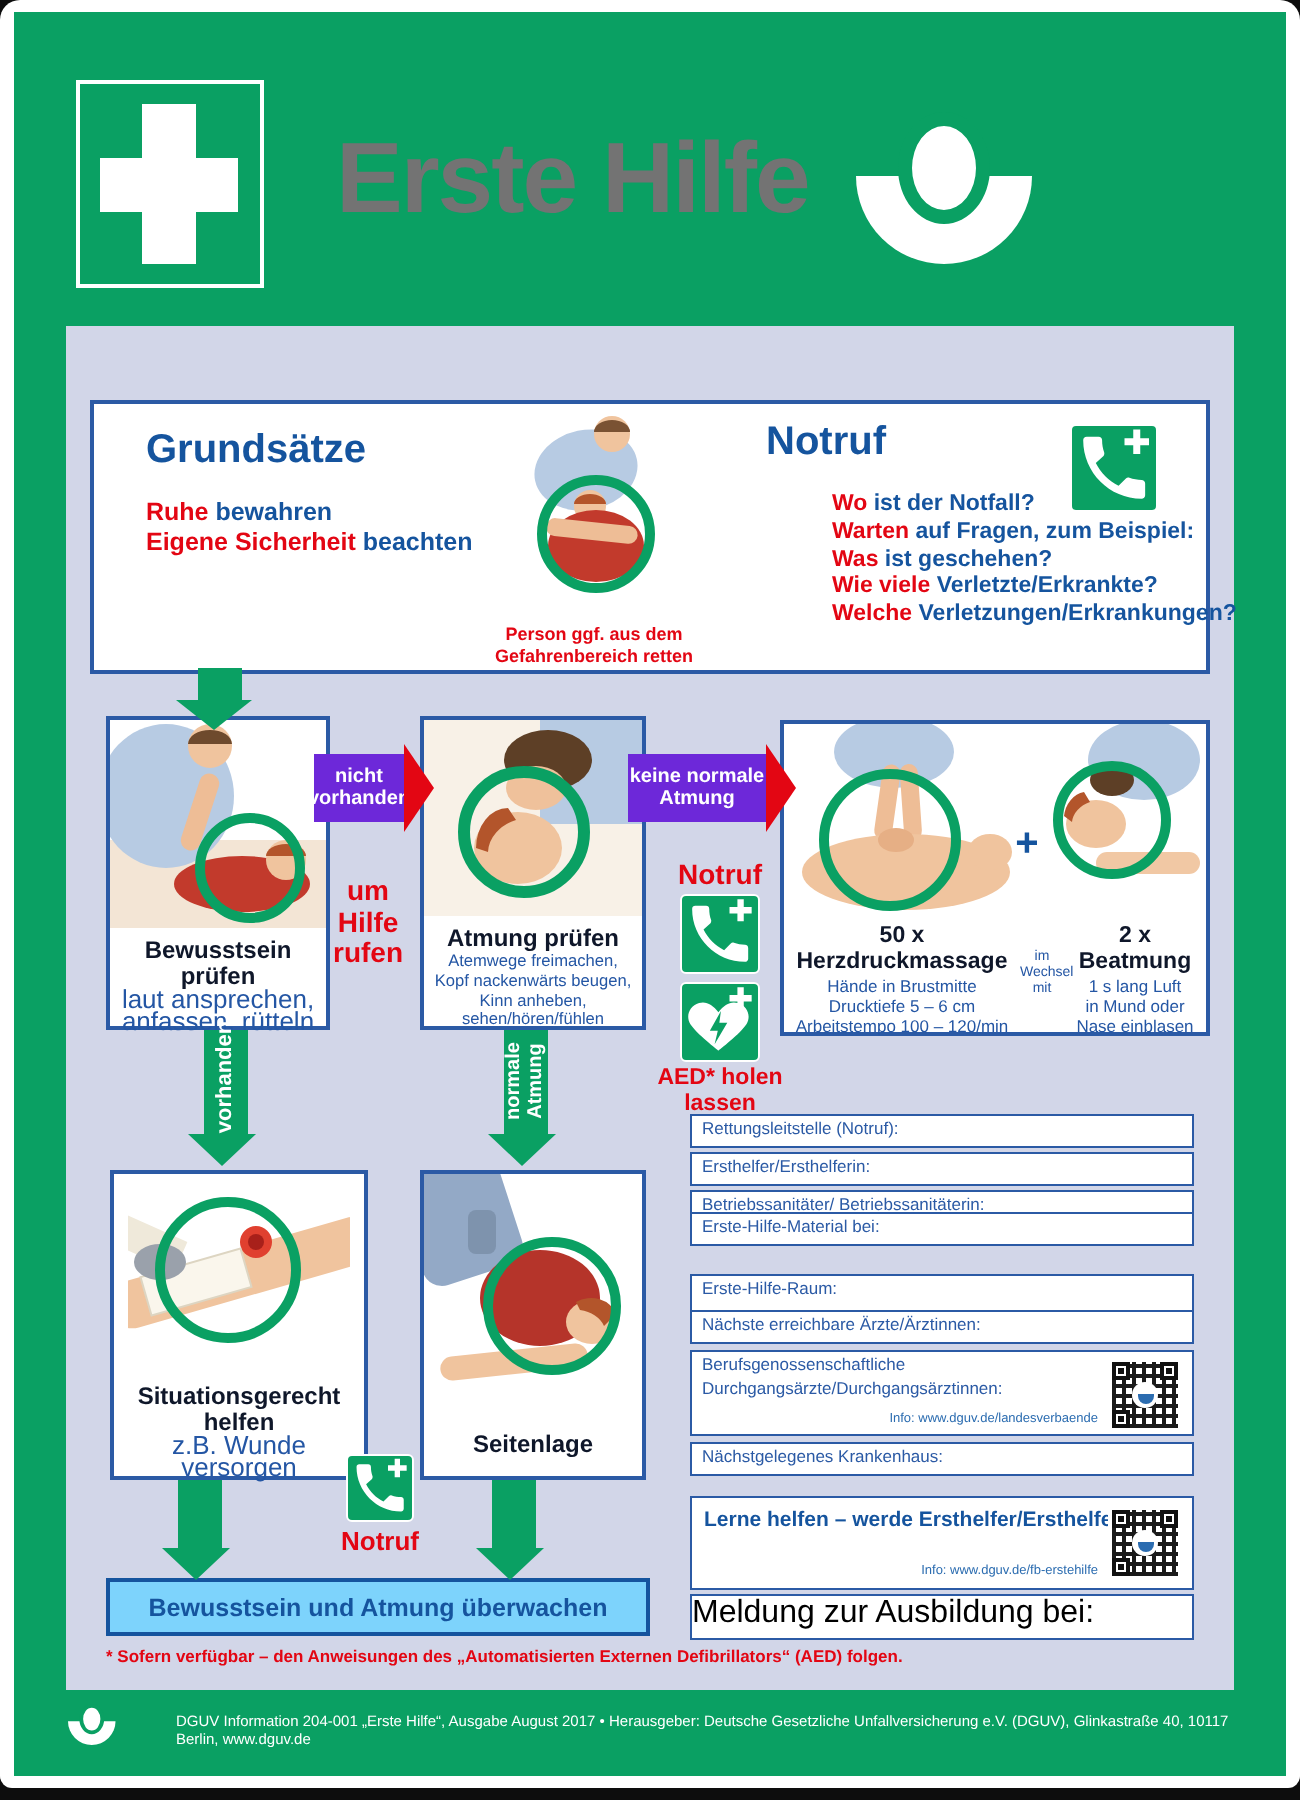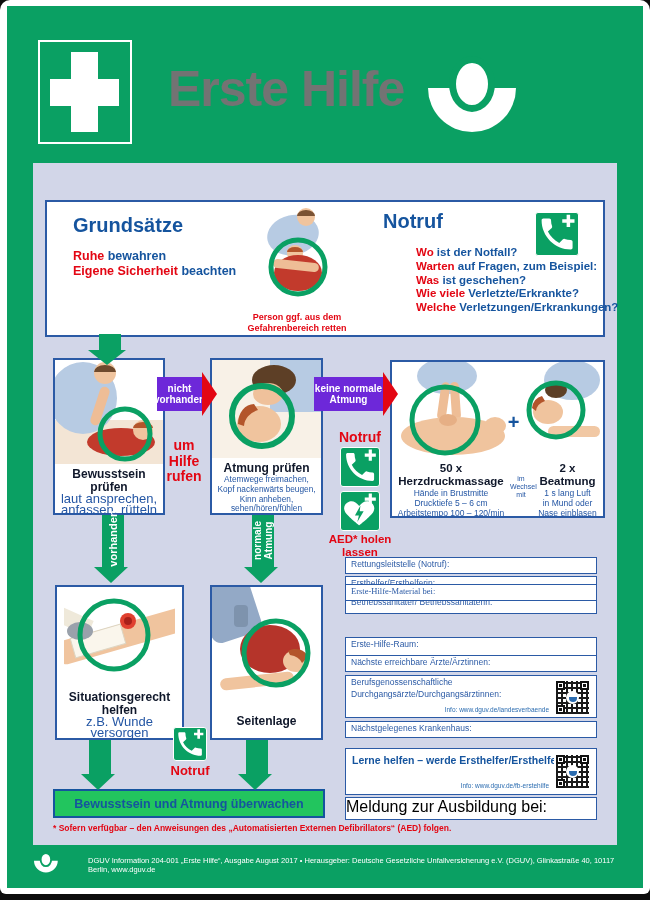--- a/index.html
+++ b/index.html
@@ -97,32 +97,32 @@
   .rot1{left:78px;top:533px;width:70px;font-size:11px;line-height:11px;}
   .rot2{left:233px;top:530px;width:60px;font-size:10px;line-height:10.5px;}
 
   .um-hilfe{position:absolute;left:158px;top:438px;width:52px;text-align:center;color:#e30613;
             font-size:14px;font-weight:bold;line-height:15.5px;z-index:3;}
   .nf-label{position:absolute;text-align:center;color:#e30613;font-weight:bold;z-index:4;}
   .nf2{left:330px;top:429px;width:60px;font-size:14px;}
   .aed-label{left:320px;top:533px;width:80px;font-size:11.5px;line-height:12.5px;}
   .nf3{left:166px;top:763px;width:48px;font-size:13px;}
 
-  .monitor-bar{position:absolute;left:53px;top:789px;width:272px;height:29px;background:#22c55e;
+  .monitor-bar{position:absolute;left:53px;top:789px;width:272px;height:29px;background:#7dd3fc;
                border:2px solid #15549e;box-sizing:border-box;display:flex;align-items:center;
                justify-content:center;color:#15549e;font-size:12.5px;font-weight:bold;z-index:2;}
   .footnote{position:absolute;left:53px;top:823px;width:545px;color:#e30613;font-size:8.5px;
             font-weight:bold;z-index:2;}
 
   
   .frow{position:absolute;left:345px;width:252px;background:#fff;border:1px solid #2b5aa5;
         box-sizing:border-box;z-index:2;}
   .frow .flabel,.flabel2{color:#2b5aa5;font-size:8.5px;line-height:9.5px;padding:2px 5px 0;}
   .fr1{top:557px;height:17px;} .fr2{top:576px;height:17px;} .fr3{top:595px;height:19px;}
-  .fr4{top:584px;height:17px;font-family:Liberation Serif, serif;} .fr5{top:637px;height:32px;} .fr6{top:655px;height:17px;}
+  .fr4{top:606px;height:17px;} .fr5{top:637px;height:32px;} .fr6{top:655px;height:17px;}
   .fr7{top:675px;height:43px;} .fr8{top:721px;height:17px;}
   .info-small{position:absolute;color:#2b6cb0;font-size:6.5px;}
   .info7{right:47px;bottom:4px;} .info8{right:47px;bottom:5px;}
 
   .learn-box{position:absolute;left:345px;top:748px;width:252px;height:47px;background:#fff;
              border:1.5px solid #2b5aa5;box-sizing:border-box;z-index:2;}
   .learn-title{color:#15549e;font-size:10.5px;font-weight:bold;padding:5px 6px 0;}
   .meldung-box{position:absolute;left:345px;top:797px;width:252px;height:23px;background:#fff;
                border:1.5px solid #2b5aa5;box-sizing:border-box;z-index:2;}
 

